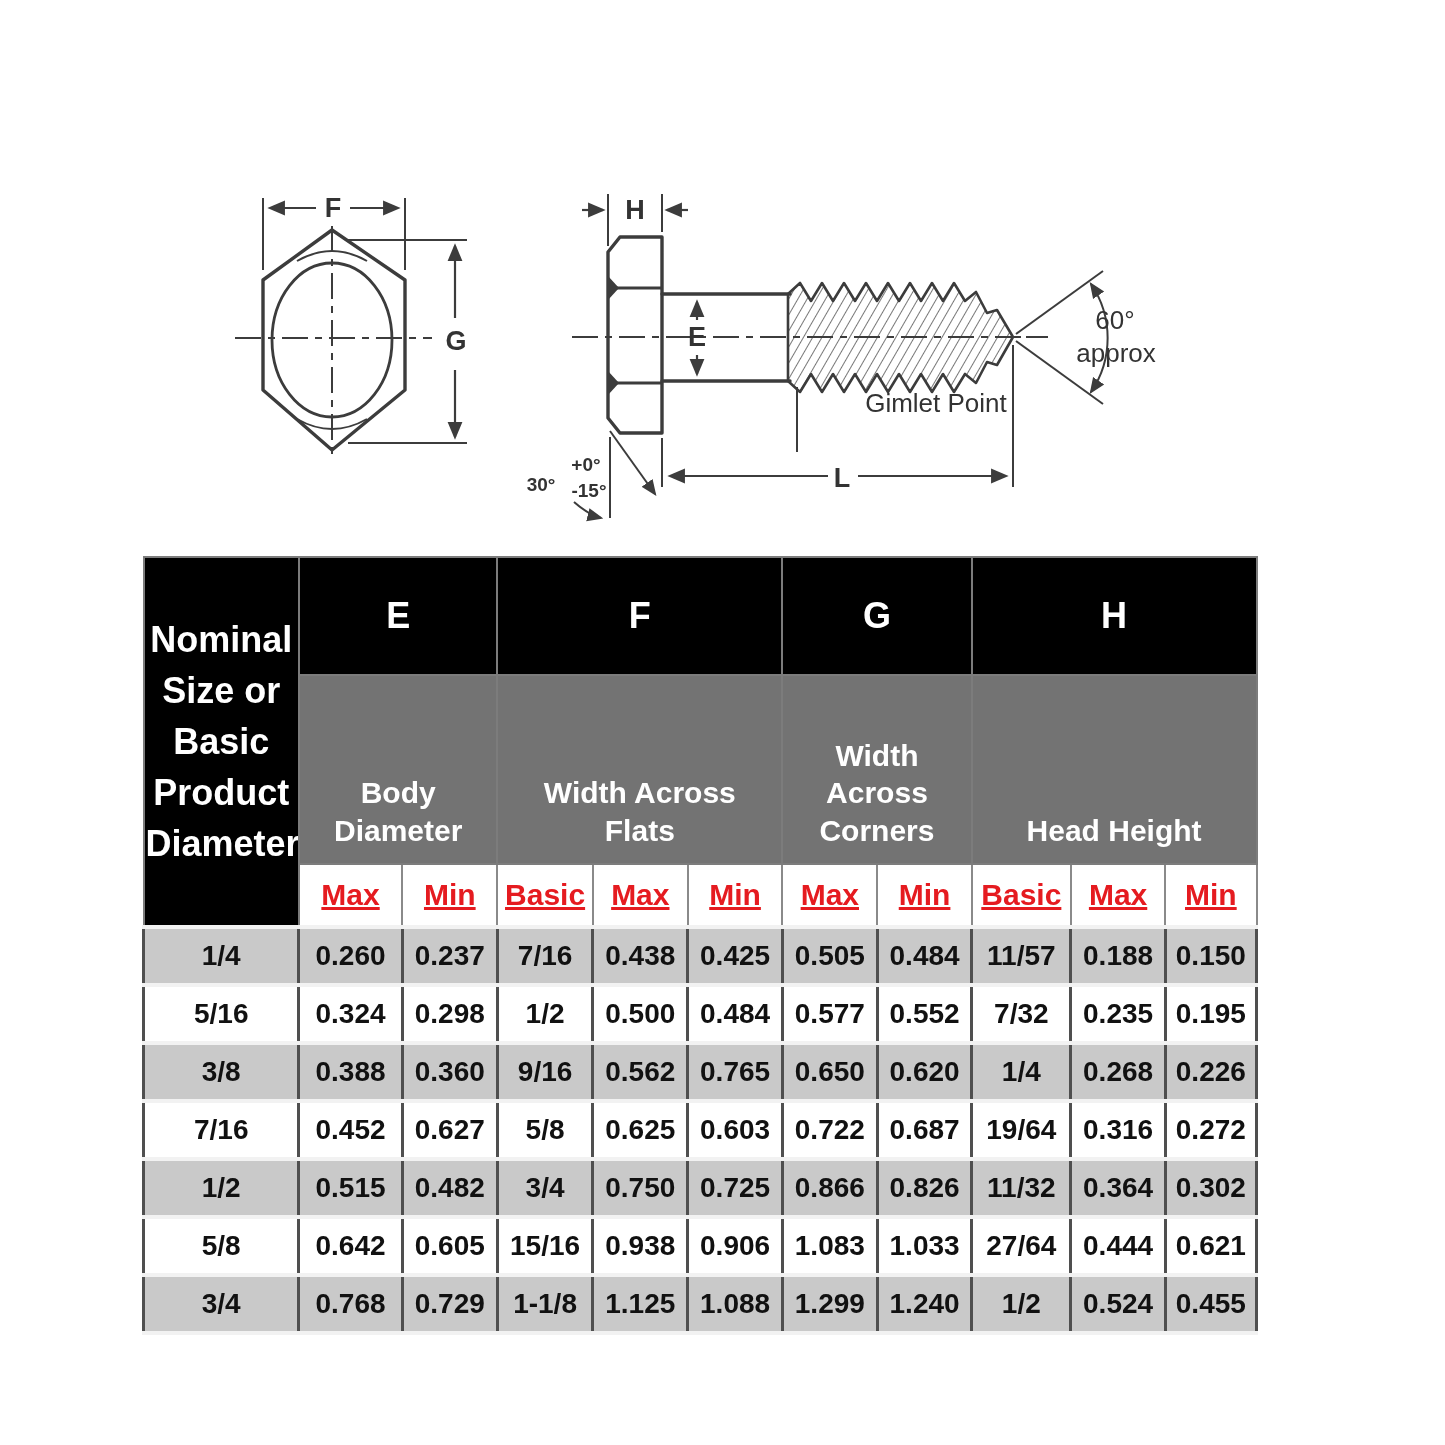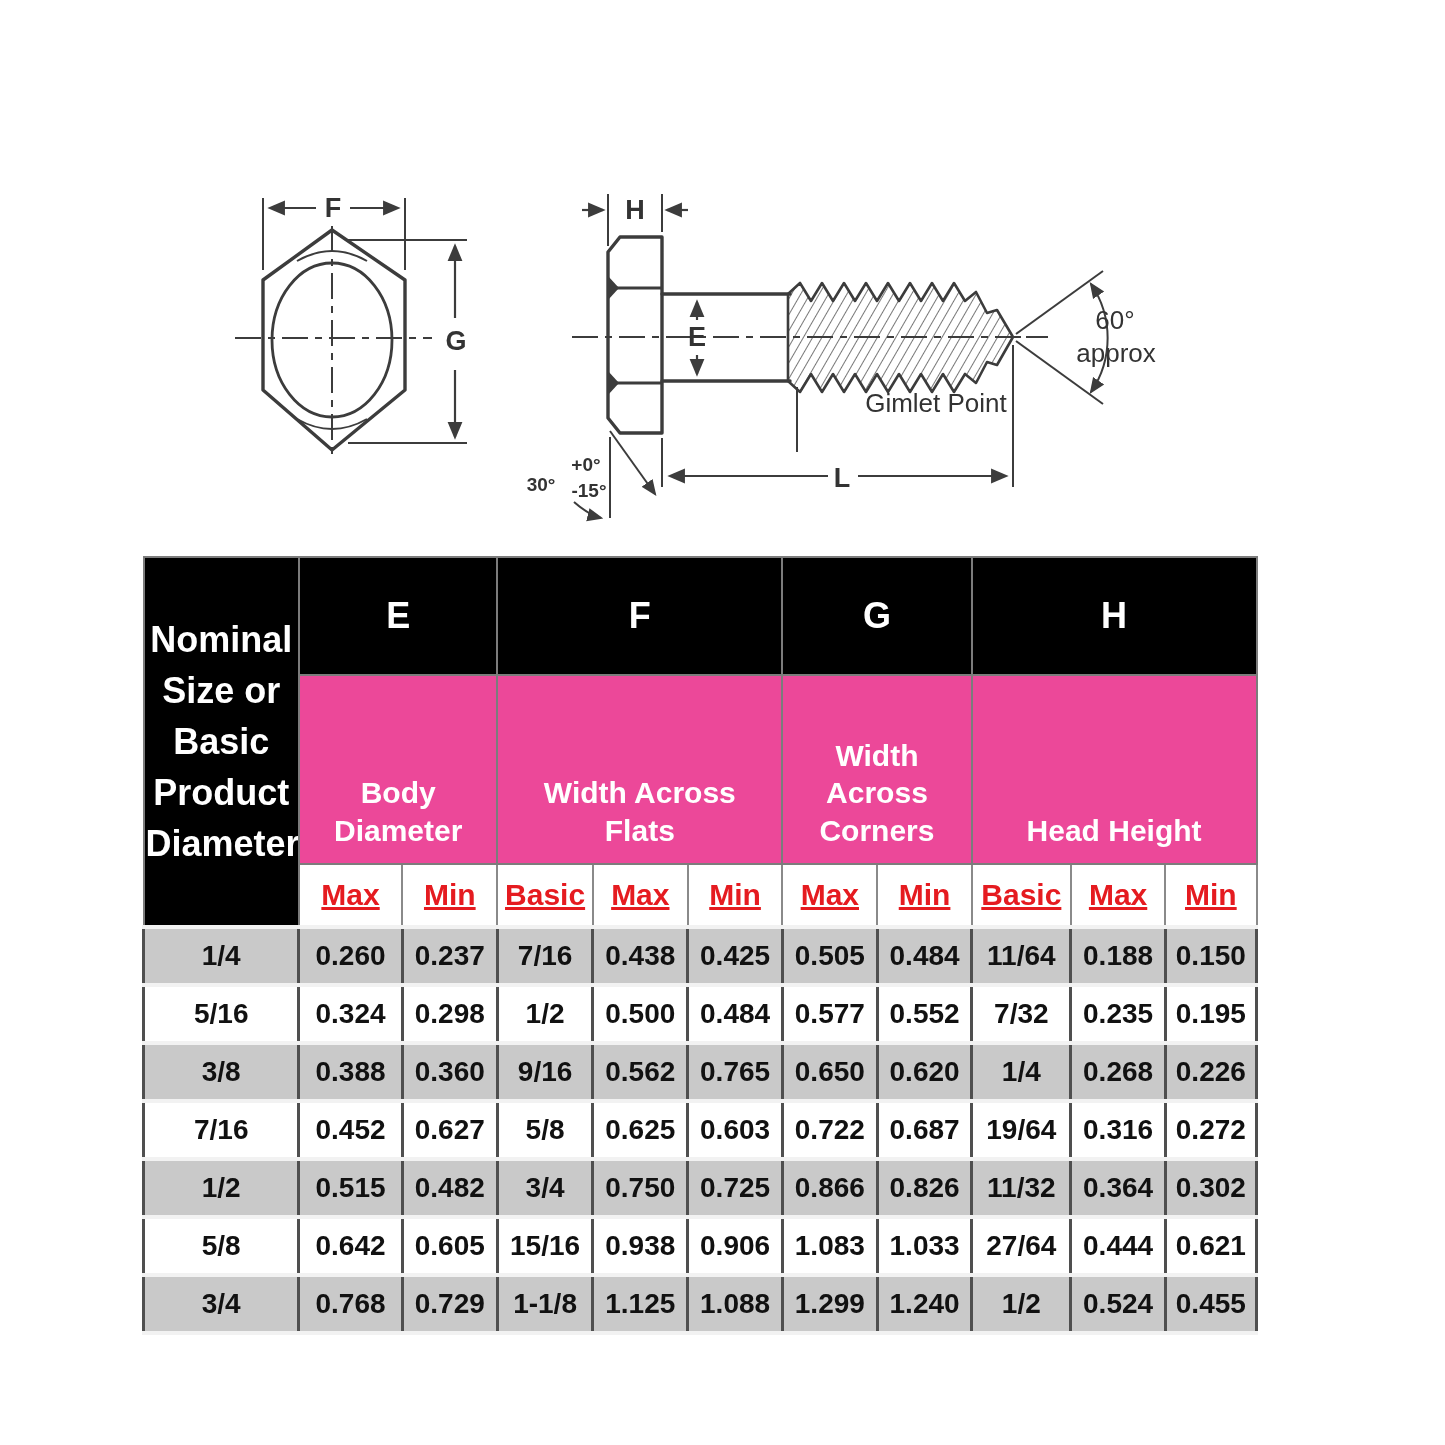--- a/index.html
+++ b/index.html
@@ -14,21 +14,21 @@
   .cl{stroke:#3c3c3c;stroke-width:2;fill:none;stroke-dasharray:26 7 7 7;}
   .lbl{font-size:27px;font-weight:bold;}
   .note{font-size:26px;}
   .small{font-size:19px;font-weight:bold;}
 
   table.spec{position:absolute;left:142px;top:556px;width:1116px;
              border-collapse:collapse;table-layout:fixed;}
   table.spec td{text-align:center;font-weight:bold;overflow:hidden;}
   tr.letters td{background:#000;color:#fff;height:114px;font-size:36px;
                 border:2px solid #7c7c7c;vertical-align:middle;}
-  tr.desc td{background:#ec4899;color:#fff;height:172px;font-size:30px;line-height:1.25;
+  tr.desc td{background:#737373;color:#fff;height:172px;font-size:30px;line-height:1.25;
              border:2px solid #7c7c7c;vertical-align:bottom;padding-bottom:14px;white-space:pre-line;}
   td.corner{background:#000;color:#fff;font-size:30px;line-height:1.42;
             border:2px solid #7c7c7c;vertical-align:middle;white-space:pre-line;margin-left:24px;}
   tr.sub td{background:#fff;color:#e51b20;height:58px;font-size:30px;
             border:2px solid #8a8a8a;vertical-align:middle;text-decoration:underline;}
   tbody.rows td{height:52px;font-size:28px;color:#111;vertical-align:middle;
                 border-left:3px solid #4f4f4f;border-right:3px solid #4f4f4f;
                 border-top:4px solid #f2f2f2;border-bottom:4px solid #f2f2f2;}
   tbody.rows tr:nth-child(odd){background:#c9c9c9;}
   tbody.rows tr:nth-child(even){background:#ffffff;}
@@ -175,21 +175,21 @@
     <tbody class="rows">
         <tr>
           <td>1/4</td>
           <td>0.260</td>
           <td>0.237</td>
           <td>7/16</td>
           <td>0.438</td>
           <td>0.425</td>
           <td>0.505</td>
           <td>0.484</td>
-          <td>11/64</td>
+          <td>11/57</td>
           <td>0.188</td>
           <td>0.150</td>
         </tr>
         <tr>
           <td>5/16</td>
           <td>0.324</td>
           <td>0.298</td>
           <td>1/2</td>
           <td>0.500</td>
           <td>0.484</td>

